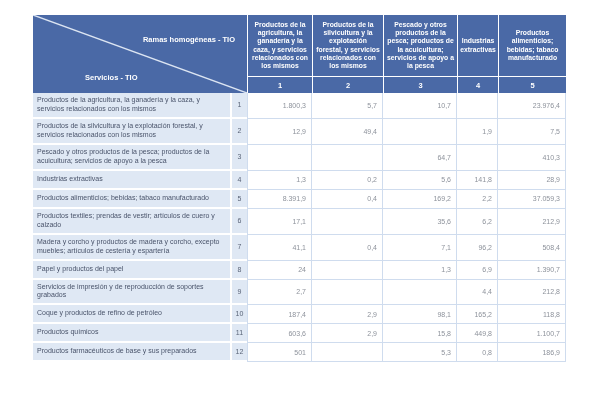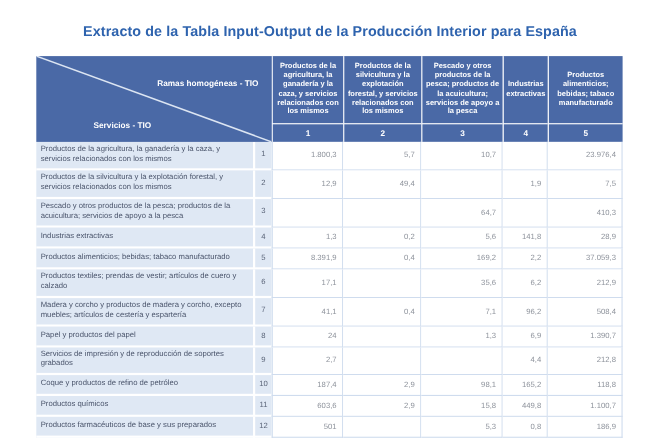--- a/index.html
+++ b/index.html
@@ -94,21 +94,20 @@
     padding: 3px 5px;
     border-right: 1px solid #cfdcee;
     border-bottom: 1px solid #cfdcee;
   }
   .cell.first { border-left: 1px solid #cfdcee; }
 </style>
 </head>
 <body>
 
 <div class="page">
-  <div class="title">Extracto de la Tabla Input-Output de la Producción Interior para España</div>
 
   <div class="tio" id="tio">
     <div class="corner">
       <svg viewBox="0 0 214 78" preserveAspectRatio="none">
         <line x1="0" y1="0" x2="214" y2="78" stroke="#dce5f2" stroke-width="1.4"></line>
       </svg>
       <div class="corner-top">Ramas homogéneas - TIO</div>
       <div class="corner-bottom">Servicios - TIO</div>
     </div>
 

